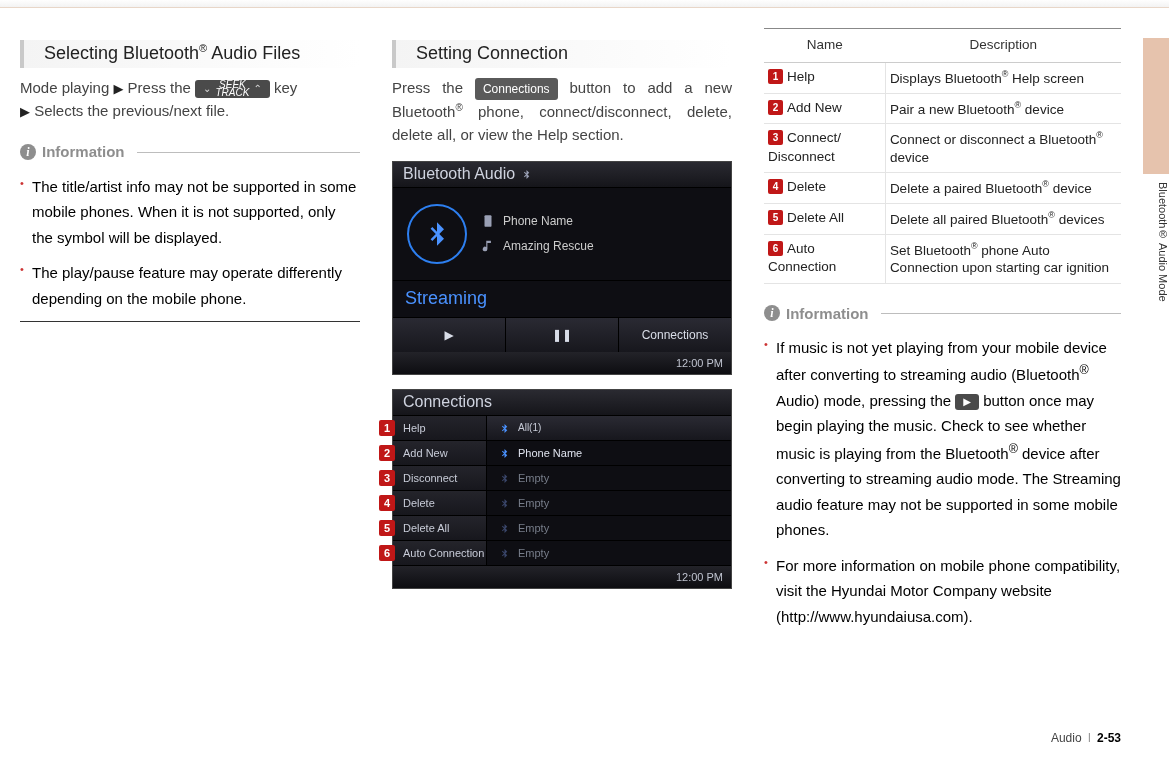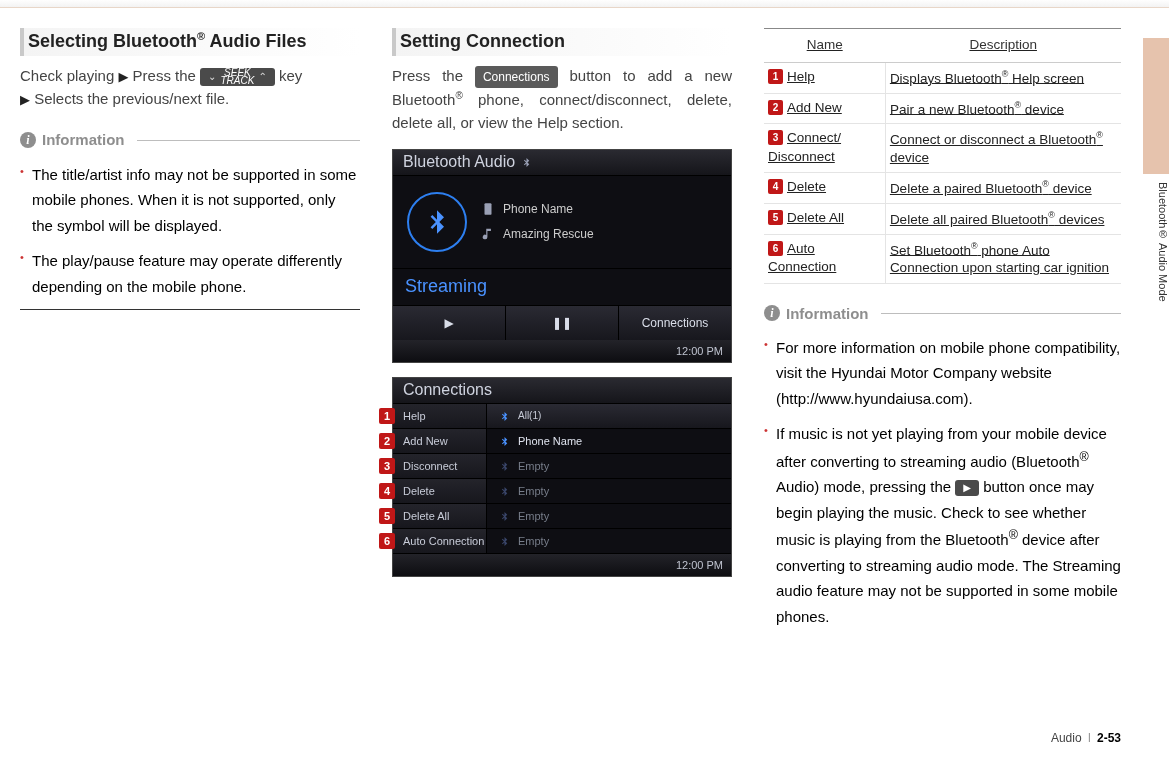--- a/index.html
+++ b/index.html
@@ -4,21 +4,21 @@
 <style>
   * { box-sizing: border-box; margin: 0; padding: 0; }
   html, body { width: 1169px; height: 759px; background: #fff; font-family: Arial, Helvetica, sans-serif; color: #222; }
   .page { position: relative; width: 1169px; height: 759px; padding: 28px 48px 0 20px; }
   .topbar { position: absolute; top: 0; left: 0; width: 100%; height: 8px; background: linear-gradient(to bottom, #fefefe, #f3f3f3); border-bottom: 1px solid #e8d6c8; }
   .cols { display: flex; gap: 32px; }
   .col { flex: 1; font-size: 15px; line-height: 1.55; }
   .col1 { flex: 1.0; }
   .col2 { flex: 1.0; }
   .col3 { flex: 1.05; }
-  h2.section { font-size: 18px; font-weight: 700; margin-bottom: 8px; border-left: 4px solid #c9c9c9; padding-left: 4px; background: linear-gradient(to right, #f4f4f4 0%, #fff 100%); }
+  h2.section { font-size: 18px; font-weight: 400; margin-bottom: 8px; border-left: 4px solid #c9c9c9; padding-left: 20px; background: linear-gradient(to right, #f4f4f4 0%, #fff 100%); margin-top: 12px; }
   h2.section sup { font-size: 11px; }
   .body-text { color: #444; letter-spacing: 0px; }
   .body-text sup { font-size: 10px; }
   .key { display: inline-flex; align-items: center; background: #4a4a4a; color: #fff; border-radius: 3px; padding: 1px 6px; font-size: 10px; height: 18px; vertical-align: middle; }
   .key .chev { font-size: 10px; opacity: .8; padding: 0 2px;}
   .key-label { display: inline-block; line-height: 8px; font-size: 10px; text-align: center; padding: 0 2px; font-style: italic; }
   .tri { color: #222; font-size: 13px; vertical-align: middle; }
   .play-chip { display:inline-block; background:#4a4a4a; color:#fff; border-radius:3px; padding:0 8px; font-size:10px; height:16px; line-height:16px; vertical-align:middle;}
   .conn-chip { display:inline-block; background:#5a5a5a; color:#fff; border-radius:3px; padding:2px 8px; font-size:12px; vertical-align:middle;}
   .info-head { display:flex; align-items:center; gap:6px; color:#8e8e8e; font-weight:700; margin:18px 0 10px 0;}
@@ -50,21 +50,21 @@
   .sidebar2 .sbitem { height:25px; display:flex; align-items:center; padding-left:10px; font-size:11px; color:#c8ccd8; border-bottom:1px solid #000; background:linear-gradient(#24242b,#17171d);}
   .listarea { flex:1;}
   .listhdr { height:25px; display:flex; align-items:center; padding-left:12px; font-size:10px; color:#c8ccd8; border-bottom:1px solid #000; background:linear-gradient(#2a2a33,#17171d); gap:8px;}
   .listhdr svg{ width:11px; height:11px; fill:#4a92ff;}
   .listrow { height:25px; display:flex; align-items:center; padding-left:12px; font-size:11px; color:#777d8a; border-bottom:1px solid #000; gap:8px;}
   .listrow.active{ color:#dfe3ee;}
   .listrow svg{ width:11px; height:11px; fill:#3a466a;}
   .listrow.active svg{ fill:#4a92ff;}
   .numbadge { position:absolute; left:-14px; width:16px; height:16px; background:#c01717; color:#fff; font-size:11px; display:flex; align-items:center; justify-content:center; border-radius:2px; font-weight:bold;}
   
-  table.desc { width:100%; border-collapse: collapse; font-size: 13.5px; text-decoration: underline; }
+  table.desc { width:100%; border-collapse: collapse; font-size: 13.5px; }
   table.desc th { font-weight: normal; text-align: center; padding:6px 4px; border-top:1px solid #888; border-bottom:1px solid #ccc; color:#333;}
   table.desc td { padding:5px 4px; border-bottom:1px solid #e4e4e4; vertical-align: top; line-height:1.35;}
   table.desc td:first-child { width: 34%; border-right:1px solid #e4e4e4;margin-top:32px;}
   table.desc td sup { font-size:9px;}
   .nb { display:inline-block; width:15px; height:15px; background:#c01717; color:#fff; font-size:10px; text-align:center; line-height:15px; border-radius:2px; margin-right:4px; vertical-align:1px; font-weight:bold;}
   
   .sidetab { position:absolute; right:0; top:38px; width:26px; height:220px; }
   .sidetab .highlight { width:26px; height:136px; background:#e6c3ad; }
   .sidetab .label { writing-mode: vertical-rl; font-size:11px; color:#333; margin-top:8px; text-align:center; width:100%;}
   
@@ -78,21 +78,21 @@
 <div class="page">
   <div class="topbar"></div>
 
   <div class="cols">
 
     <div class="col col1">
       <h2 class="section">
         <span>Selecting Bluetooth</span><sup>®</sup><span> Audio Files</span>
       </h2>
       <p class="body-text">
-        <span>Check playing </span><span class="tri">▶</span><span> Press the </span>
+        <span>Mode playing </span><span class="tri">▶</span><span> Press the </span>
         <span class="key">
           <span class="chev">⌄</span>
           <span class="key-label"><span>SEEK</span><br><span>TRACK</span></span>
           <span class="chev">⌃</span>
         </span>
         <span> key</span>
       </p>
       <p class="body-text">
         <span class="tri">▶</span><span> Selects the previous/next file.</span>
       </p>
@@ -255,26 +255,26 @@
             </tr>
           </tbody>
       </table>
 
       <div class="info-head">
         <span class="icon">i</span>
         <span>Information</span>
         <span class="line"></span>
       </div>
       <ul class="notes">
-        <li>For more information on mobile phone compatibility, visit the Hyundai Motor Company website (http://www.hyundaiusa.com).</li>
         <li>
           <span>If music is not yet playing from your mobile device after converting to streaming audio (Bluetooth</span><sup>®</sup><span> Audio) mode, pressing the </span>
           <span class="play-chip">▶</span>
           <span> button once may begin playing the music. Check to see whether music is playing from the Bluetooth</span><sup>®</sup><span> device after converting to streaming audio mode. The Streaming audio feature may not be supported in some mobile phones.</span>
         </li>
+        <li>For more information on mobile phone compatibility, visit the Hyundai Motor Company website (http://www.hyundaiusa.com).</li>
       </ul>
     </div>
   </div>
 
   <div class="sidetab">
     <div class="highlight"></div>
     <div class="label">Bluetooth® Audio Mode</div>
   </div>
 
   <div class="footer">

